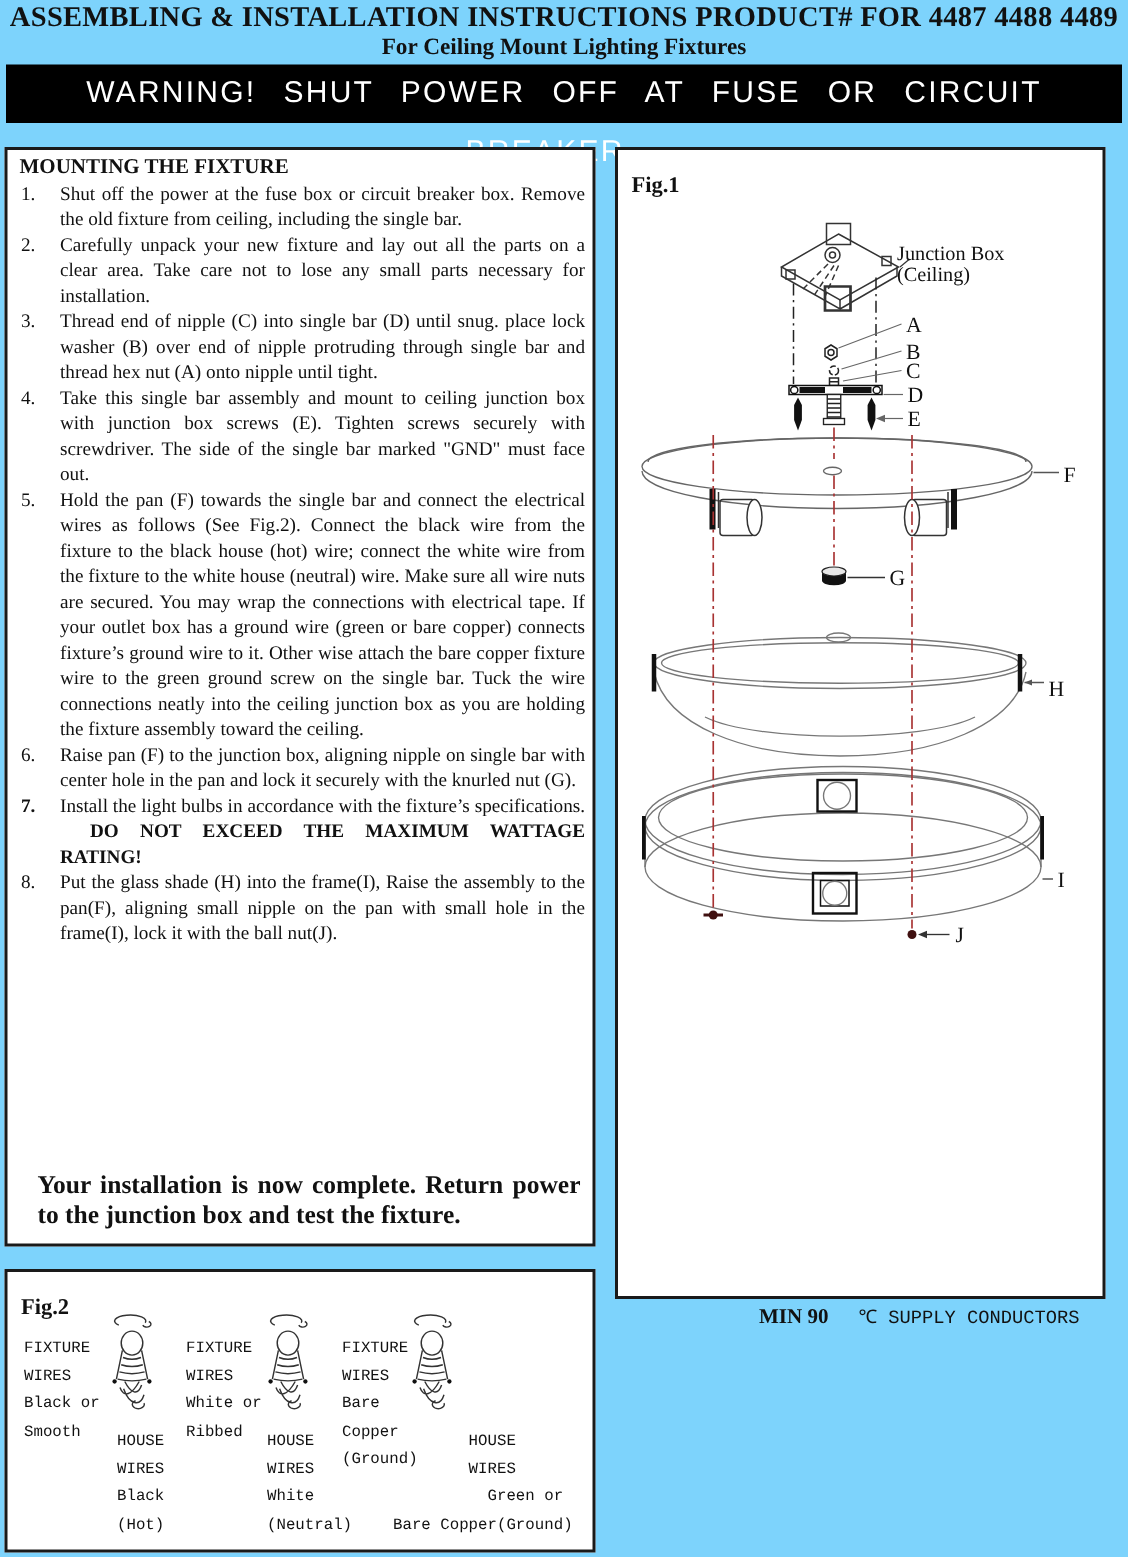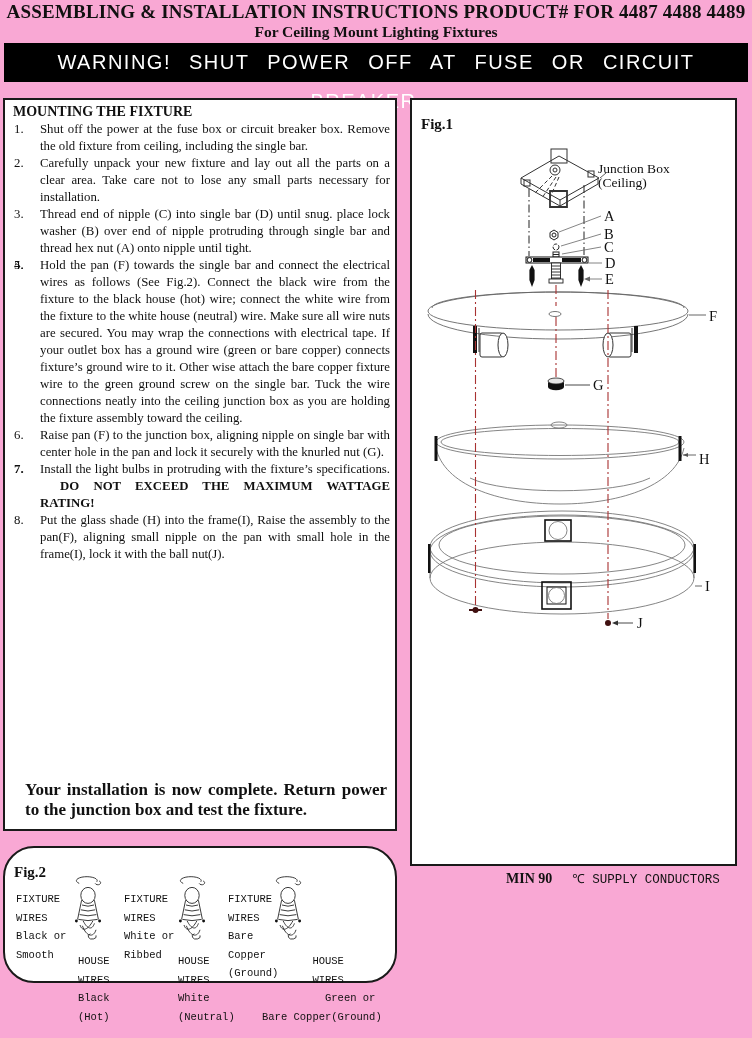--- a/index.html
+++ b/index.html
@@ -1,16 +1,16 @@
 <!DOCTYPE html>
 <html><head>
 <meta charset="utf-8">
 <style>
   html,body{margin:0;padding:0;background:#fff;}
-  #page{position:relative;width:752px;height:1038px;background:#f9a8d4;color:#111;
+  #page{position:relative;width:752px;height:1038px;background:#7dd3fc;color:#111;
         font-family:"Liberation Serif",serif;overflow:hidden;}
   .doc-title{position:absolute;top:1px;left:0;width:752px;text-align:center;
         font-weight:bold;font-size:19px;letter-spacing:0.2px;white-space:nowrap;}
   .doc-subtitle{position:absolute;top:23px;left:0;width:752px;text-align:center;
         font-weight:bold;font-size:15.5px;}
   .warning-bar{position:absolute;left:4px;top:43px;width:744px;height:39px;background:#000;
         color:#fff;font-family:"Liberation Sans",sans-serif;font-size:20px;
         letter-spacing:1.5px;word-spacing:11px;line-height:39px;text-align:center;}
   .panel{position:absolute;border:2px solid #1a1a1a;background:#fff;box-sizing:border-box;}
   #instructions-box{left:3px;top:98px;width:394px;height:733px;padding:3px 5px 3px 5px;}
@@ -22,45 +22,45 @@
   .bold-num{font-weight:bold;}
   .inst-bold{font-weight:bold;margin-left:20px;}
   .closing-note{position:absolute;left:20px;right:8px;bottom:9px;font-weight:bold;
         font-size:17px;line-height:20px;text-align:justify;}
   #fig1-box{left:410px;top:98px;width:327px;height:768px;}
   .fig-label{position:absolute;top:16px;left:9px;font-weight:bold;font-size:15px;}
   #fig1-svg{position:absolute;left:0;top:0;width:323px;height:764px;}
   .min-note{position:absolute;left:506px;top:869px;white-space:nowrap;}
   .min-note .mn-bold{font-weight:bold;font-size:14px;}
   .min-note .mn-rest{font-family:"Liberation Mono",monospace;font-size:12.5px;letter-spacing:0;margin-left:20px;}
-  #fig2-box{left:3px;top:846px;width:394px;height:137px;border-radius:31px;}
+  #fig2-box{left:3px;top:846px;width:394px;height:189px;}
   .wire-label{position:absolute;white-space:pre;font-family:"Liberation Mono",monospace;
         font-size:10.5px;line-height:18.5px;}
   .wire-nut{position:absolute;width:34px;height:80px;}
   svg text{font-family:"Liberation Serif",serif;fill:#111;}
 </style>
 </head>
 <body>
 
 <div id="page">
 
   <div class="doc-title">ASSEMBLING &amp; INSTALLATION INSTRUCTIONS PRODUCT# FOR 4487 4488 4489</div>
   <div class="doc-subtitle">For Ceiling Mount Lighting Fixtures</div>
   <div class="warning-bar">WARNING! SHUT POWER OFF AT FUSE OR CIRCUIT BREAKER .</div>
 
   <div id="instructions-box" class="panel">
     <div class="inst-heading">MOUNTING THE FIXTURE</div>
     <ol class="inst-list">
       <li class="inst-item"><span class="inst-num">1.</span><span>Shut off the power at the fuse box or circuit breaker box. Remove the old fixture from ceiling, including the single bar.</span></li>
       <li class="inst-item"><span class="inst-num">2.</span><span>Carefully unpack your new fixture and lay out all the parts on a clear area. Take care not to lose any small parts necessary for installation.</span></li>
       <li class="inst-item"><span class="inst-num">3.</span><span>Thread end of nipple (C) into single bar (D) until snug. place lock washer (B) over end of nipple protruding through single bar and thread hex nut (A) onto nipple until tight.</span></li>
-      <li class="inst-item"><span class="inst-num">4.</span></li>
+      <li class="inst-item"><span class="inst-num">4.</span><span>Take this single bar assembly and mount to ceiling junction box with junction box screws (E). Tighten screws securely with screwdriver. The side of the single bar marked "GND" must face out.</span></li>
       <li class="inst-item"><span class="inst-num">5.</span><span>Hold the pan (F) towards the single bar and connect the electrical wires as follows (See Fig.2). Connect the black wire from the fixture to the black house (hot) wire; connect the white wire from the fixture to the white house (neutral) wire. Make sure all wire nuts are secured. You may wrap the connections with electrical tape. If your outlet box has a ground wire (green or bare copper) connects fixture’s ground wire to it. Other wise attach the bare copper fixture wire to the green ground screw on the single bar. Tuck the wire connections neatly into the ceiling junction box as you are holding the fixture assembly toward the ceiling.</span></li>
       <li class="inst-item"><span class="inst-num">6.</span><span>Raise pan (F) to the junction box, aligning nipple on single bar with center hole in the pan and lock it securely with the knurled nut (G).</span></li>
-      <li class="inst-item"><span class="inst-num bold-num">7.</span><span>Install the light bulbs in protruding with the fixture’s specifications. </span><b class="inst-bold">DO NOT EXCEED THE MAXIMUM WATTAGE RATING!</b></li>
+      <li class="inst-item"><span class="inst-num bold-num">7.</span><span>Install the light bulbs in accordance with the fixture’s specifications. </span><b class="inst-bold">DO NOT EXCEED THE MAXIMUM WATTAGE RATING!</b></li>
       <li class="inst-item"><span class="inst-num">8.</span><span>Put the glass shade (H) into the frame(I), Raise the assembly to the pan(F), aligning small nipple on the pan with small hole in the frame(I), lock it with the ball nut(J).</span></li>
     </ol>
     <div class="closing-note">Your installation is now complete. Return power to the junction box and test the fixture.</div>
   </div>
 
   <div id="fig1-box" class="panel">
     <svg id="fig1-svg" viewBox="0 0 323 764">
 
       <g stroke="#333" fill="none" stroke-width="1">
         <rect x="139" y="49" width="16" height="14"></rect>

